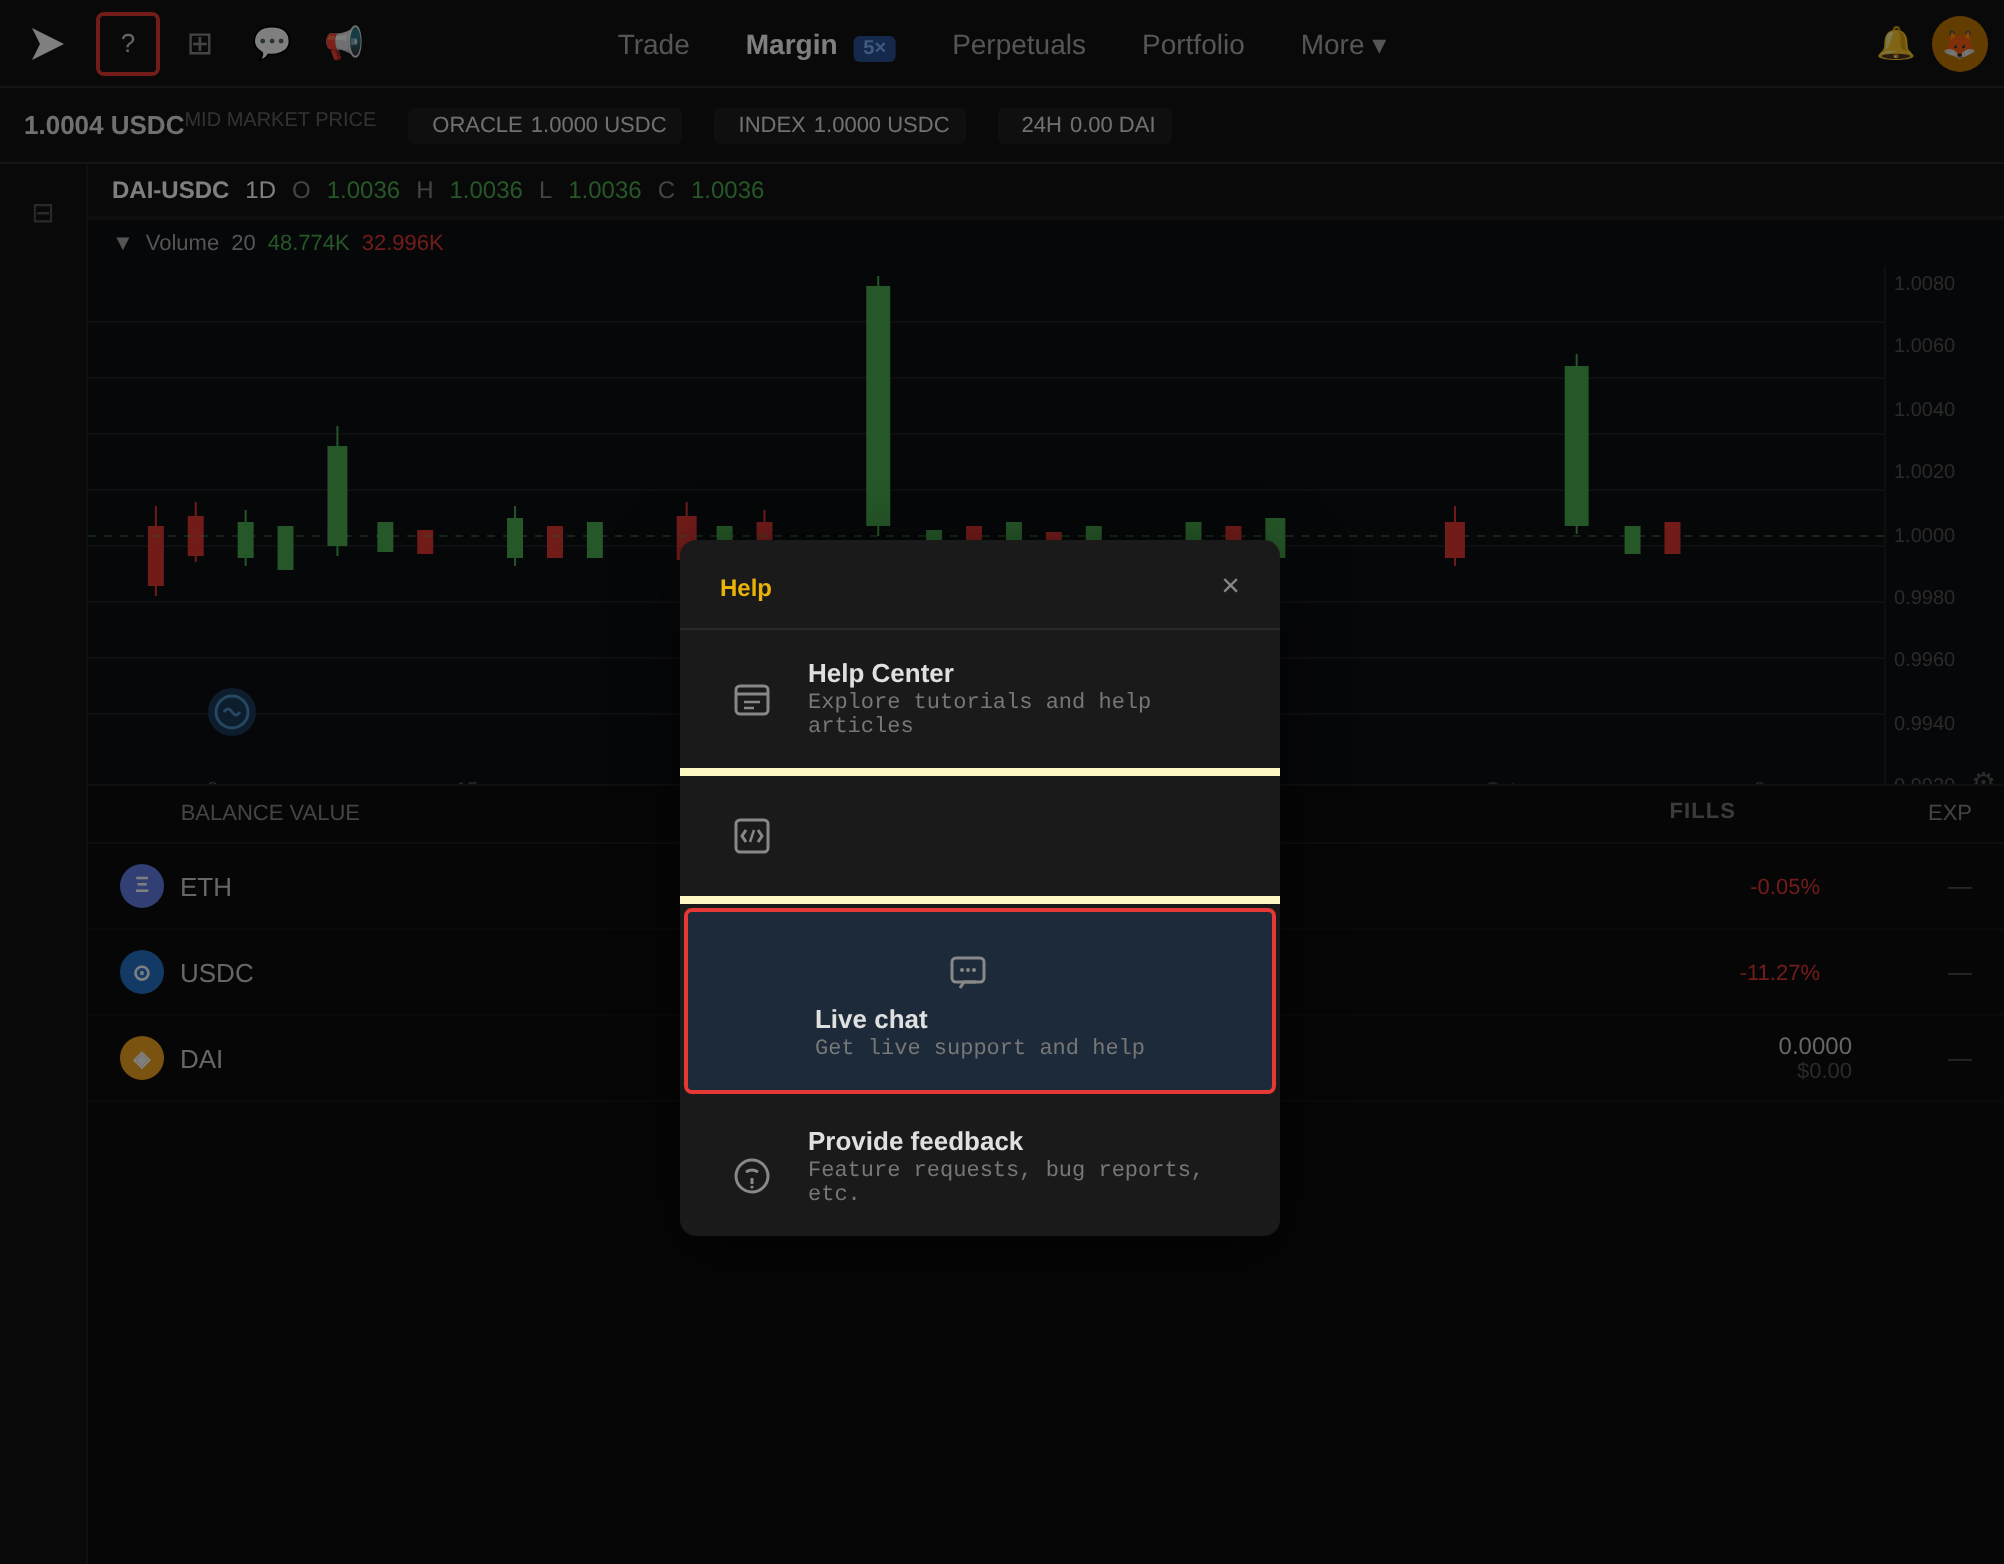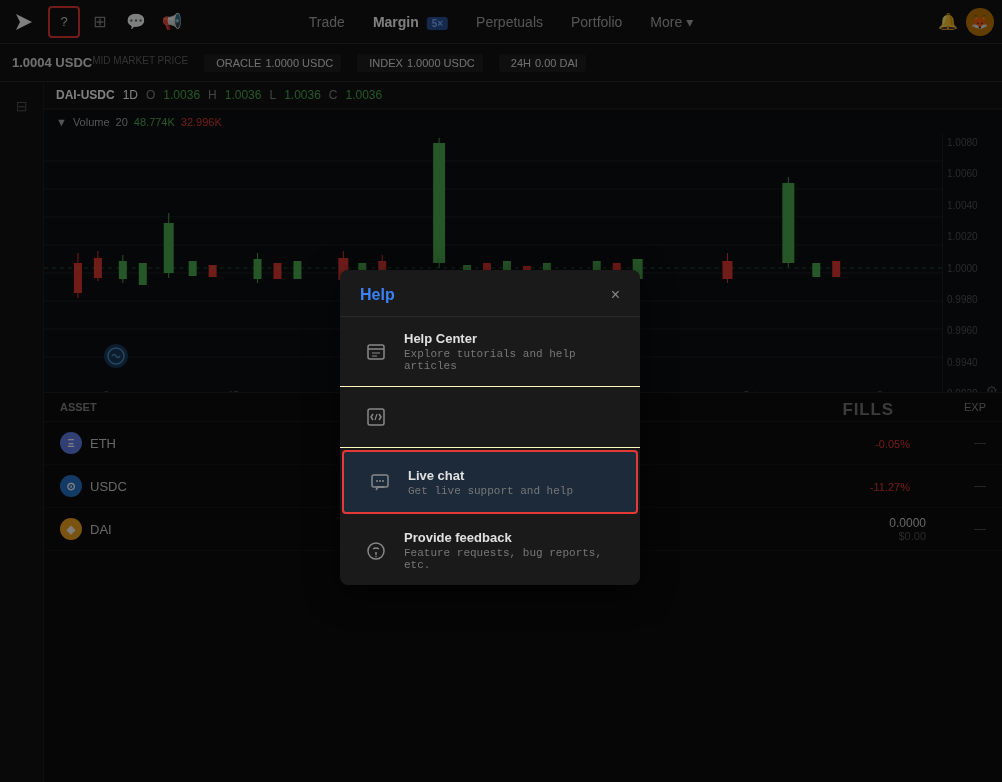--- a/index.html
+++ b/index.html
@@ -272,36 +272,36 @@
       z-index: 101;
     }
     .help-modal-header {
       display: flex;
       align-items: center;
       justify-content: space-between;
       padding: 16px 20px 12px;
       border-bottom: 1px solid #2a2a2a;
     }
     .help-modal-title {
-      font-size: 16px;
+      font-size: 12px;
       font-weight: 600;
-      color: #3b82f6;
+      color: #eab308;
     }
     .help-modal-close {
       color: #888;
       cursor: pointer;
       font-size: 16px;
       line-height: 1;
     }
     .help-item {
       display: flex;
       align-items: center;
       padding: 14px 20px;
       cursor: pointer;
-      border-bottom: 1px solid #fef9c3;
+      border-bottom: 4px solid #fef9c3;
       transition: background 0.15s;
     }
     .help-item-icon {
       width: 32px;
       height: 32px;
       display: flex;
       align-items: center;
       justify-content: center;
       color: #888;
       margin-right: 12px;
@@ -543,21 +543,20 @@
           <path d="M5 9 Q7 6 9 9 Q11 12 13 9" stroke="#4a8fc0" stroke-width="1.5" fill="none"></path>
         </svg>
       </div>
     </div>
   </div>
 </div>
 
 <div class="bottom-section" style="margin-left:44px;position:relative;">
   <div class="assets-panel">
     <div class="assets-header">
-      <div class="assets-col-asset">ASSET</div>
       <div class="assets-col-balance">BALANCE VALUE</div>
       <div style="flex:1;"></div>
       <div class="assets-col-exp">EXP</div>
     </div>
 
     <div class="assets-row">
       <div class="asset-icon eth">Ξ</div>
       <div class="asset-name">ETH</div>
       <div class="asset-balance">
         0.0000
@@ -586,21 +585,21 @@
       <div class="asset-icon dai">◈</div>
       <div class="asset-name">DAI</div>
       <div class="asset-balance">
         0.0000
         <span class="usd-val">$0.00</span>
       </div>
       <div class="asset-exp">—</div>
     </div>
   </div>
 
-  <div style="position:absolute;top:8px;right:108px;color:#777;font-size:17px;font-weight:600;letter-spacing:0.05em;">FILLS</div>
+  <div style="position:absolute;top:8px;right:134px;color:#777;font-size:11px;font-weight:600;letter-spacing:0.05em;">FILLS</div>
 </div>
 
 <div class="modal-overlay"></div>
 
 <div class="help-modal">
   <div class="help-modal-header">
     <span class="help-modal-title">Help</span>
     <span class="help-modal-close">×</span>
   </div>
 
@@ -623,37 +622,37 @@
     <div class="help-item-icon">
       <svg width="20" height="20" viewBox="0 0 20 20" fill="none">
         <rect x="2" y="2" width="16" height="16" rx="2" stroke="#888" stroke-width="1.5" fill="none"></rect>
         <path d="M7 7 L5 10 L7 13" stroke="#888" stroke-width="1.5" fill="none"></path>
         <path d="M13 7 L15 10 L13 13" stroke="#888" stroke-width="1.5" fill="none"></path>
         <line x1="9" y1="13" x2="11" y2="7" stroke="#888" stroke-width="1.2"></line>
       </svg>
     </div>
   </div>
 
-  <div class="help-item" style="background:#1c2a3a;border:2px solid #e53935;margin:2px;border-radius:4px;">
+  <div class="help-item" style="background:#1c2a3a;border:2px solid #e53935;margin:2px;border-radius:4px;flex-direction:column;">
     <div class="help-item-icon">
       <svg width="20" height="20" viewBox="0 0 20 20" fill="none">
         <rect x="2" y="3" width="16" height="12" rx="2" stroke="#888" stroke-width="1.5" fill="none"></rect>
         <path d="M6 18 L8 15 L14 15" stroke="#888" stroke-width="1.5" fill="none"></path>
         <circle cx="7" cy="9" r="1" fill="#888"></circle>
         <circle cx="10" cy="9" r="1" fill="#888"></circle>
         <circle cx="13" cy="9" r="1" fill="#888"></circle>
       </svg>
     </div>
     <div class="help-item-content">
       <div class="help-item-title">Live chat</div>
       <div class="help-item-desc">Get live support and help</div>
     </div>
   </div>
 
-  <div class="help-item" style="border-bottom:none;">
+  <div class="help-item" style="border-bottom:none;align-items:flex-end;">
     <div class="help-item-icon">
       <svg width="20" height="20" viewBox="0 0 20 20" fill="none">
         <circle cx="10" cy="10" r="8" stroke="#888" stroke-width="1.5" fill="none"></circle>
         <path d="M7 8 Q10 6 13 8" stroke="#888" stroke-width="1.5" fill="none"></path>
         <line x1="10" y1="11" x2="10" y2="14" stroke="#888" stroke-width="1.5"></line>
         <circle cx="10" cy="15.5" r="0.8" fill="#888"></circle>
       </svg>
     </div>
     <div class="help-item-content">
       <div class="help-item-title">Provide feedback</div>

